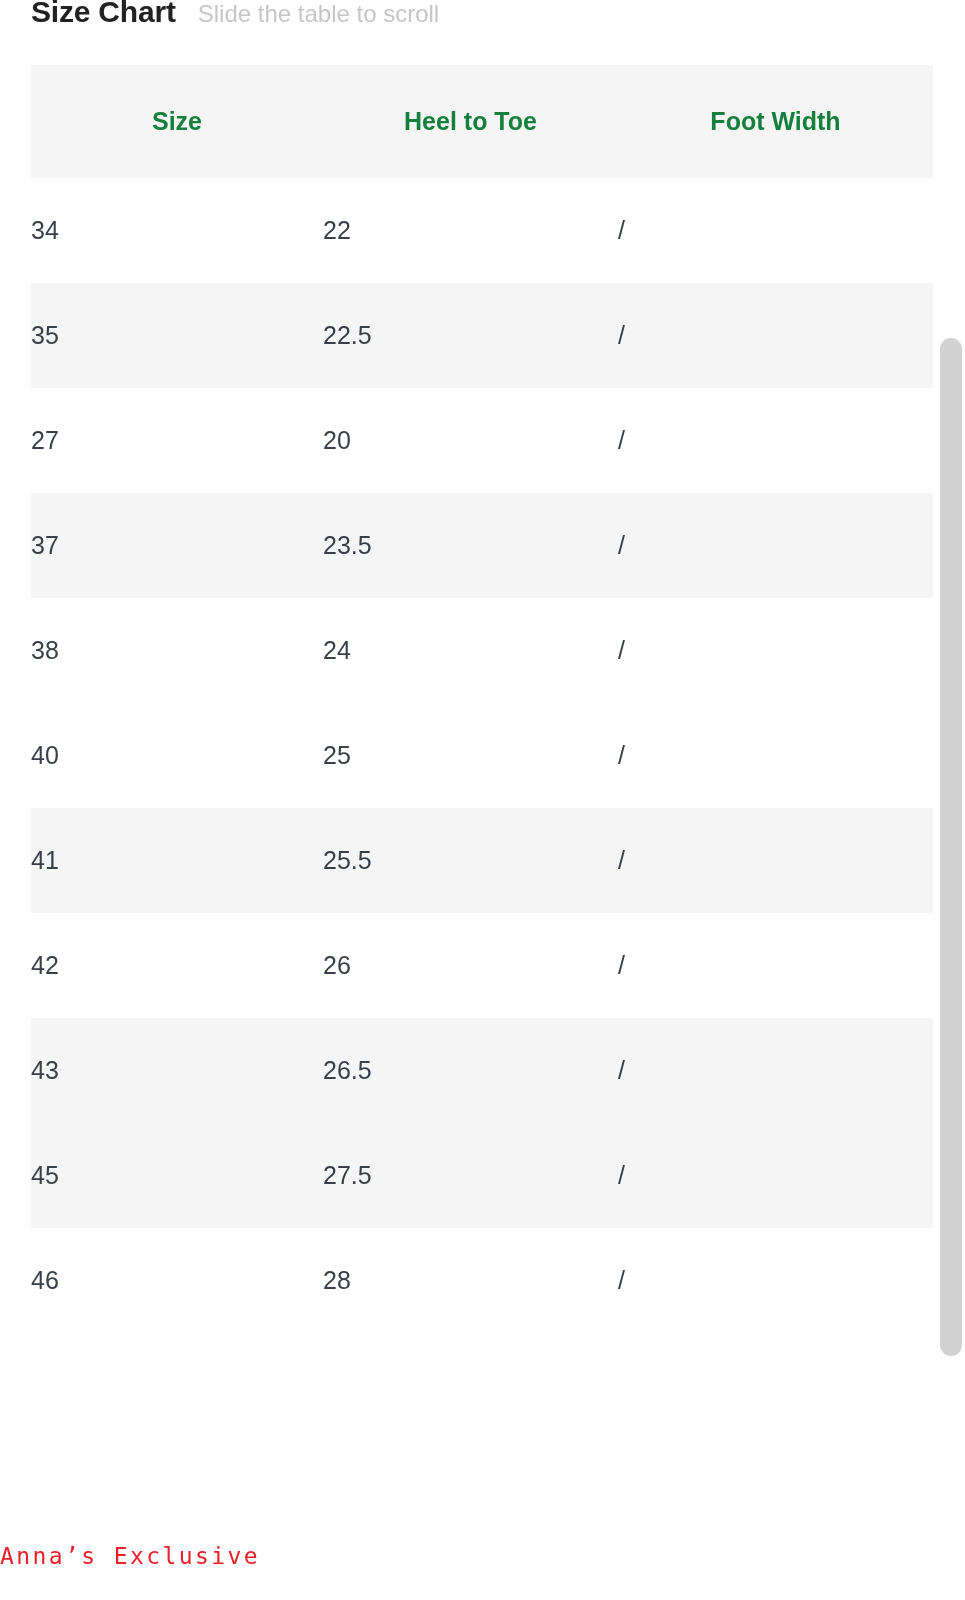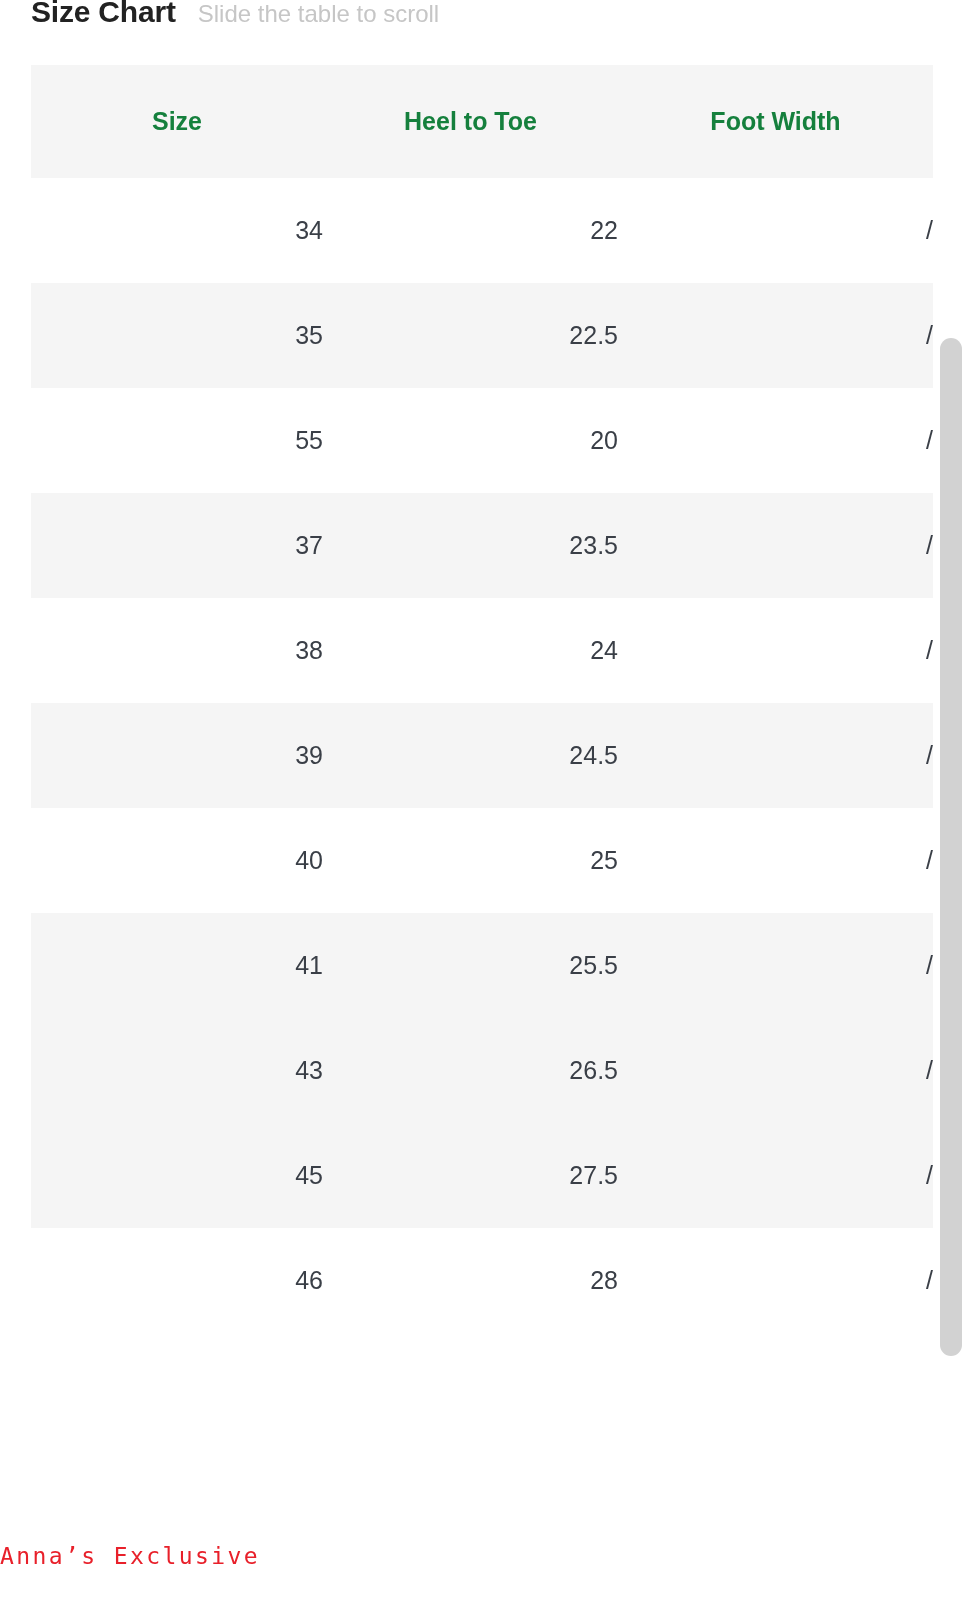--- a/index.html
+++ b/index.html
@@ -69,21 +69,21 @@
     text-align: center;
     vertical-align: middle;
     padding: 0;
     border: none;
   }
   tbody td {
     height: 105px;
     font-size: 25px;
     font-weight: 400;
     color: #3a3f47;
-    text-align: right;
+    text-align: left;
     vertical-align: middle;
     padding: 0;
     border: none;
   }
   tbody tr.row-odd  { background: #ffffff; }
   tbody tr.row-even { background: #f5f5f5; }
 
   
   .scrollbar-track {
     position: absolute;
@@ -145,47 +145,47 @@
         <td>34</td>
         <td>22</td>
         <td>/</td>
       </tr>
       <tr class="row-even">
         <td>35</td>
         <td>22.5</td>
         <td>/</td>
       </tr>
       <tr class="row-odd">
-        <td>55</td>
+        <td>27</td>
         <td>20</td>
         <td>/</td>
       </tr>
       <tr class="row-even">
         <td>37</td>
         <td>23.5</td>
         <td>/</td>
       </tr>
       <tr class="row-odd">
         <td>38</td>
         <td>24</td>
         <td>/</td>
       </tr>
-      <tr class="row-even">
-        <td>39</td>
-        <td>24.5</td>
-        <td>/</td>
-      </tr>
       <tr class="row-odd">
         <td>40</td>
         <td>25</td>
         <td>/</td>
       </tr>
       <tr class="row-even">
         <td>41</td>
         <td>25.5</td>
+        <td>/</td>
+      </tr>
+      <tr class="row-odd">
+        <td>42</td>
+        <td>26</td>
         <td>/</td>
       </tr>
       <tr class="row-even">
         <td>43</td>
         <td>26.5</td>
         <td>/</td>
       </tr>
       <tr class="row-even">
         <td>45</td>
         <td>27.5</td>

